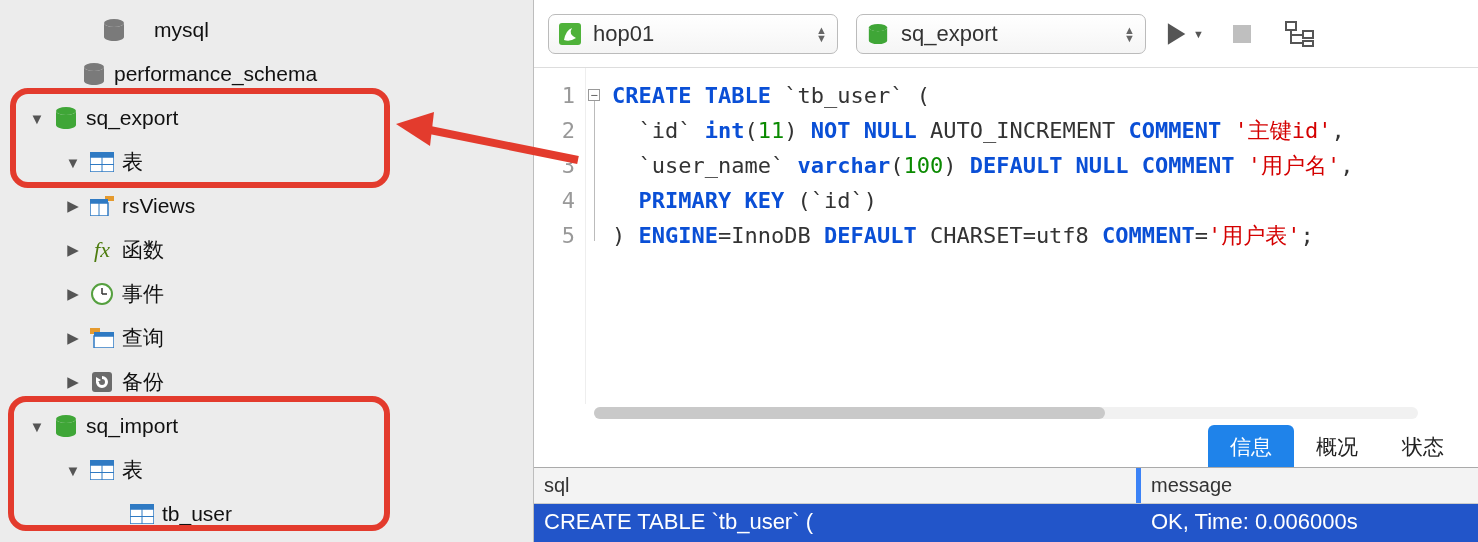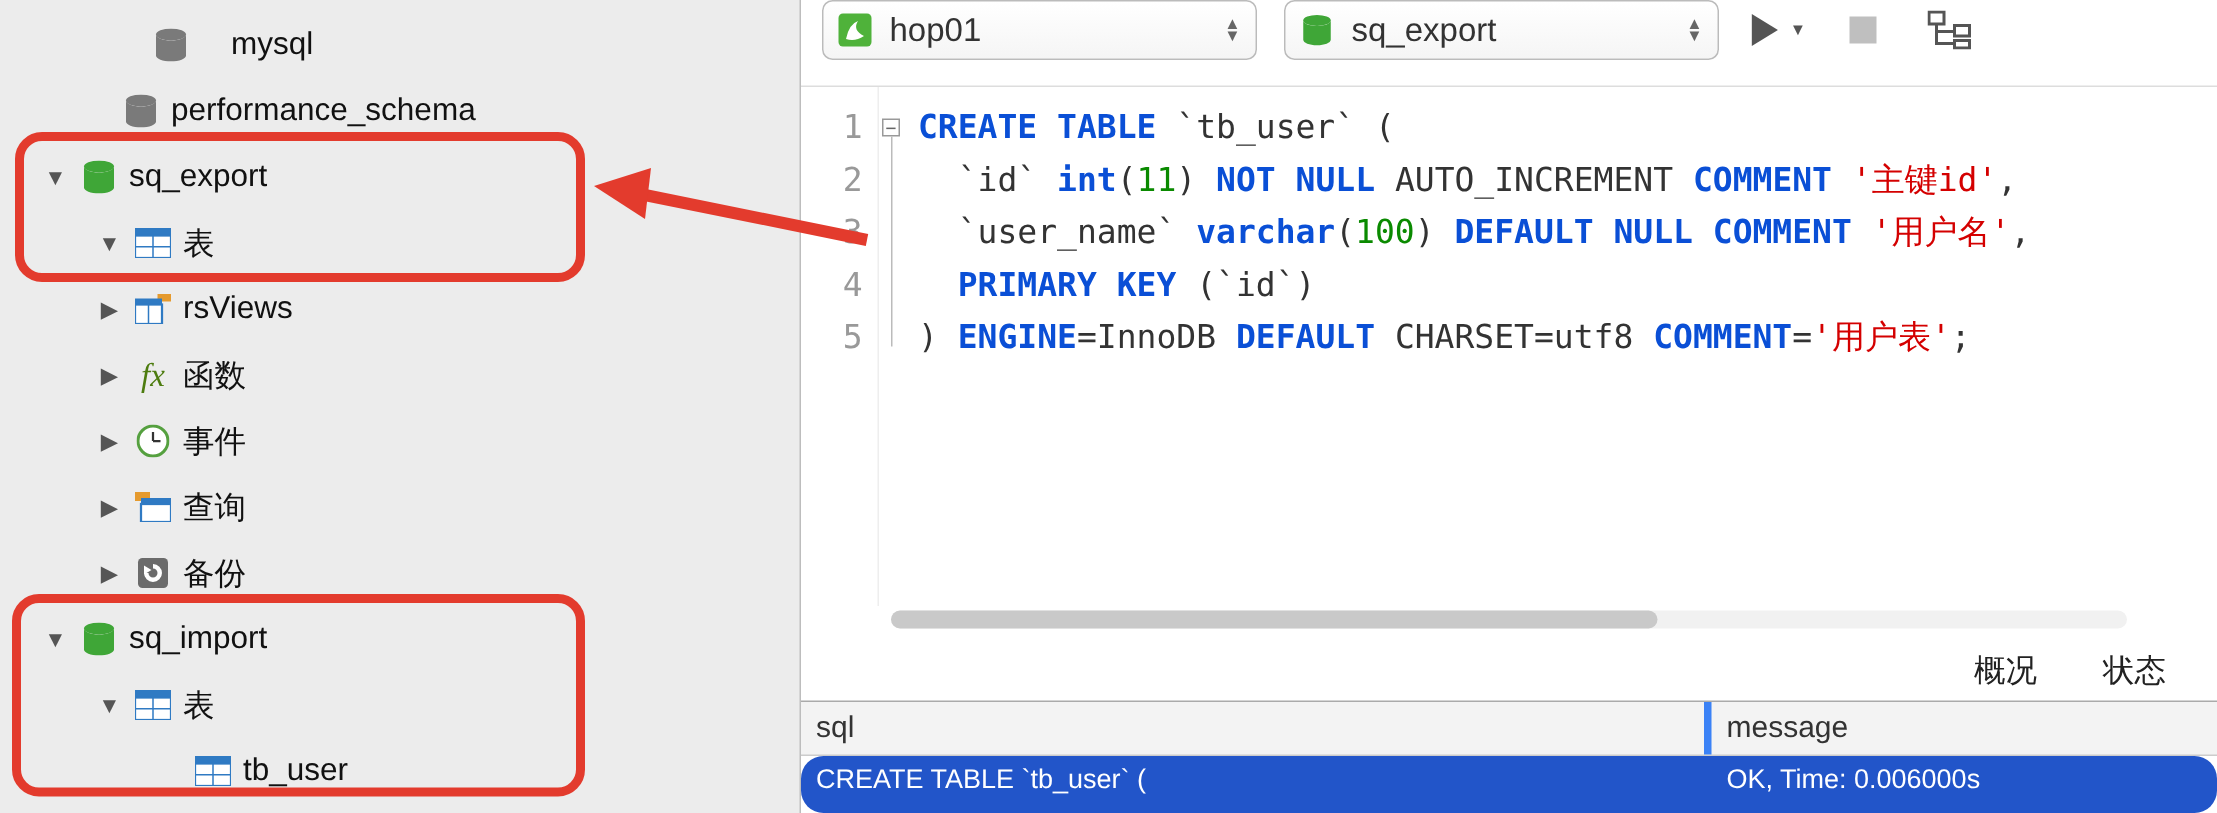--- a/index.html
+++ b/index.html
@@ -43,22 +43,23 @@
   pointer-events: none;
 }
 .annot-arrow { position: absolute; pointer-events: none; }
 .main {
   flex: 1;
   display: flex;
   flex-direction: column;
   background: #fff;
 }
 .toolbar {
-  height: 58px;
-  display: flex;
+  height: 68px;
+  display: flex;
+  align-items: center;
   padding: 0 14px;
   gap: 18px;
   border-bottom: 1px solid #ddd;
 }
 .combo {
   height: 40px;
   border: 1px solid #bbb;
   border-radius: 7px;
   display: flex;
   align-items: center;
@@ -135,22 +136,21 @@
   font-size: 20px;
   color: #333;
 }
 .results-header .col1 { flex: 0 0 607px; border-right: 5px solid #3b82f6; padding: 6px 10px; }
 .results-header .col2 { flex: 1; padding: 6px 10px; }
 .results-row {
   display: flex;
   height: 38px;
   background: #2255c9;
   color: #fff;
-  font-size: 18px;
-  border-radius: 15px;
+  font-size: 22px;
 }
 .results-row .col1 { flex: 0 0 607px; padding: 5px 10px; }
 .results-row .col2 { flex: 1; padding: 5px 10px; }
 
 
 .db-ico { fill:#7a7a7a;}
 .db-green { fill:#3fa637;}
 .tbl-ico { fill:#2f7ac3;}
 </style>
 </head>
@@ -360,20 +360,21 @@
 <span>) </span><span class="kw">ENGINE</span><span>=InnoDB </span><span class="kw">DEFAULT</span><span> CHARSET=utf8 </span><span class="kw">COMMENT</span><span>=</span><span class="str">'用户表'</span><span>;</span></div>
   </div>
 
   <div class="scrollbar-area">
     <div class="scrollbar-track">
         <div class="scrollbar-thumb"></div>
       </div>
   </div>
 
   <div class="tabs-row">
+    <div class="tab active">信息</div>
     <div class="tab">概况</div>
     <div class="tab">状态</div>
   </div>
 
   <div class="results">
     <div class="results-header">
       <div class="col1">sql</div>
       <div class="col2">message</div>
     </div>
     <div class="results-row">

